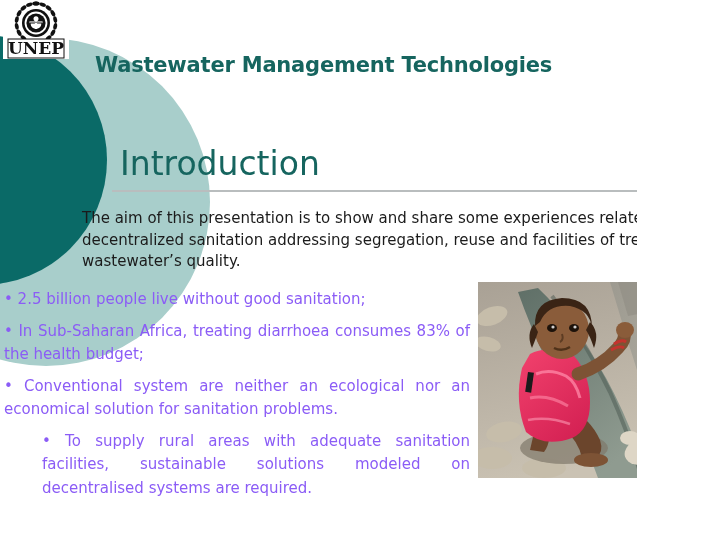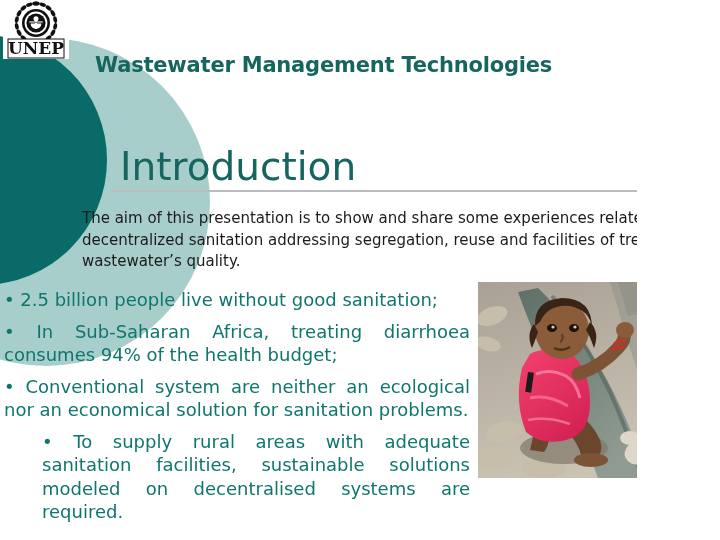--- a/index.html
+++ b/index.html
@@ -71,21 +71,21 @@
     font-weight: bold;
     color: #16655f;
     letter-spacing: -0.2px;
     z-index: 5;
     white-space: nowrap;
   }
   #section-heading {
     position: absolute;
     left: 120px;
     top: 144px;
-    font-size: 39px;
+    font-size: 33px;
     font-weight: normal;
     color: #16655f;
     z-index: 5;
     letter-spacing: 0px;
   }
   #heading-rule {
     position: absolute;
     left: 112px;
     top: 190px;
     width: 588px;
@@ -108,23 +108,23 @@
 
   
   #bullet-list {
     position: absolute;
     left: 4px;
     top: 288px;
     width: 466px;
     z-index: 5;
   }
   .bullet-item {
-    font-size: 18px;
+    font-size: 15px;
     line-height: 23.5px;
-    color: #0f766e;
+    color: #8b5cf6;
     text-align: justify;
     margin-bottom: 8px;
   }
   .bullet-item:last-child { margin-bottom: 0; margin-left: 38px; }
 
   
   #photo-figure {
     position: absolute;
     left: 478px;
     top: 282px;
@@ -206,21 +206,21 @@
 
   <div id="slide-title">Wastewater Management Technologies</div>
 
   <div id="section-heading">Introduction</div>
   <div id="heading-rule"></div>
 
   <div id="intro-paragraph">The aim of this presentation is to show and share some experiences related to decentralized sanitation addressing segregation, reuse and facilities of treated wastewater’s quality.</div>
 
   <div id="bullet-list">
     <div class="bullet-item">• 2.5 billion people live without good sanitation;</div>
-    <div class="bullet-item">• In Sub-Saharan Africa, treating diarrhoea consumes 94% of the health budget;</div>
+    <div class="bullet-item">• In Sub-Saharan Africa, treating diarrhoea consumes 83% of the health budget;</div>
     <div class="bullet-item">• Conventional system are neither an ecological nor an economical solution for sanitation problems.</div>
     <div class="bullet-item">• To supply rural areas with adequate sanitation facilities, sustainable solutions modeled on decentralised systems are required.</div>
   </div>
 
   <div id="photo-figure">
     <svg width="226" height="196" viewBox="0 0 226 196" xmlns="http://www.w3.org/2000/svg">
       <defs>
         <linearGradient id="wallGrad" x1="0" y1="0" x2="1" y2="0.4">
           <stop offset="0" stop-color="#9d9a90"></stop>
           <stop offset="1" stop-color="#b3b1a6"></stop>

